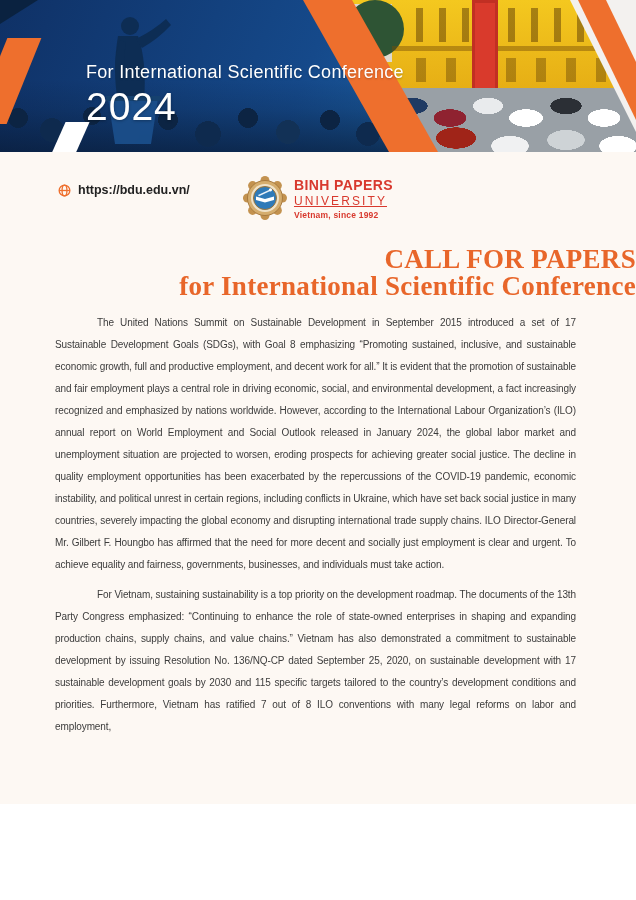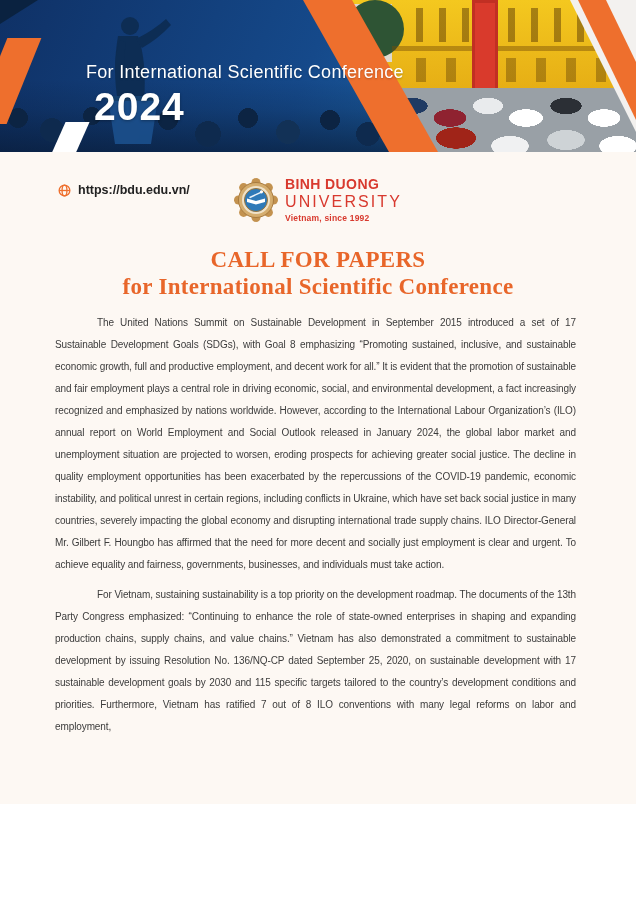--- a/index.html
+++ b/index.html
@@ -65,34 +65,34 @@
   
   .band-main{position:absolute;inset:0;clip-path:polygon(303px 0,352px 0,438px 152px,389px 152px);background:var(--orange);}
   .corner-navy{position:absolute;inset:0;clip-path:polygon(0 0,38px 0,0 24px);background:var(--navy);}
   .stripe-left{position:absolute;left:-10px;top:38px;width:34px;height:86px;transform:skewX(-22deg);background:var(--orange);}
   .stripe-white-bl{position:absolute;left:58px;top:122px;width:24px;height:34px;transform:skewX(-24deg);background:#ffffff;}
   .wedge-tr{position:absolute;inset:0;clip-path:polygon(570px 0,636px 0,636px 132px);background:#f3f1ef;}
   .stripe-tr{position:absolute;inset:0;clip-path:polygon(578px 0,606px 0,636px 62px,636px 120px);background:var(--orange);}
 
   .hero-text{position:absolute;left:86px;top:62px;color:#ffffff;}
   .hero-eyebrow{font-size:18px;font-weight:500;letter-spacing:.3px;text-shadow:0 1px 2px rgba(0,0,0,.25);}
-  .hero-year{font-size:39px;font-weight:700;letter-spacing:1px;margin-top:2px;text-shadow:0 1px 3px rgba(0,0,0,.3);margin-left:8px;}
+  .hero-year{font-size:39px;font-weight:400;letter-spacing:1px;margin-top:2px;text-shadow:0 1px 3px rgba(0,0,0,.3);}
 
   
   .info-row{position:relative;height:58px;margin-top:24px;}
   .contact{position:absolute;left:58px;top:4px;}
   .contact-line{display:flex;align-items:center;gap:7px;height:20px;font-size:12.5px;font-weight:600;color:#222222;}
   .contact-line svg{flex:0 0 auto;}
   .logo{position:absolute;left:50%;transform:translateX(-50%);top:0;display:flex;align-items:center;gap:7px;}
   .logo-l1{font-size:14px;font-weight:800;color:var(--logo-red);letter-spacing:.4px;}
-  .logo-l2{font-size:16px;font-weight:400;color:var(--logo-red);letter-spacing:2.1px;margin-top:1px;}
+  .logo-l2{font-size:12px;font-weight:400;color:var(--logo-red);letter-spacing:2.1px;margin-top:1px;text-decoration:underline;}
   .logo-l3{font-size:8.5px;font-weight:600;color:var(--logo-red);margin-top:2px;letter-spacing:.2px;}
 
   
-  .cfp{margin-top:12px;text-align:center;font-family:"Liberation Serif",serif;font-weight:700;color:var(--orange-deep);font-size:23px;line-height:27px;letter-spacing:.3px;}
+  .cfp{margin-top:12px;text-align:right;font-family:"Liberation Serif",serif;font-weight:700;color:var(--orange-deep);font-size:27px;line-height:27px;letter-spacing:.3px;}
   .topic{margin-top:8px;text-align:center;color:var(--topic-blue);font-weight:700;font-size:18.5px;line-height:26px;letter-spacing:-0.2px;}
   .topic .q{font-size:27px;line-height:0;position:relative;top:4px;padding:0 2px;}
 
   
   .doc-body{padding:12px 60px 0 55px;}
   .salutation{font-size:13.5px;font-weight:700;color:#1d1d1d;text-indent:42px;margin-bottom:6px;}
   .para{font-size:10px;line-height:22px;color:var(--ink);text-align:justify;text-indent:42px;letter-spacing:-0.1px;margin-bottom:8px;}
 </style>
 </head>
 <body>
@@ -165,21 +165,21 @@
         <circle cx="22" cy="22" r="17.5" fill="#d5ad6e" stroke="#a87a3e" stroke-width="1"></circle>
         <circle cx="22" cy="22" r="14" fill="#f0e2c8"></circle>
         <circle cx="22" cy="22" r="11.5" fill="#2f7ab8" stroke="#9c7437" stroke-width="1"></circle>
         <g fill="#ffffff">
           <path d="M13,24 L22,26.5 L31,24 L31,20.5 L22,23 L13,20.5 Z"></path>
           <path d="M15,19 L27,13.5 L27.8,14.8 L16,20.2 Z" opacity=".9"></path>
           <circle cx="27.5" cy="13.8" r="1.6"></circle>
         </g>
       </svg>
       <div class="logo-text">
-        <div class="logo-l1">BINH DUONG</div>
+        <div class="logo-l1">BINH PAPERS</div>
         <div class="logo-l2">UNIVERSITY</div>
         <div class="logo-l3">Vietnam, since 1992</div>
       </div>
     </div>
   </section>
 
   <h1 class="cfp">
     <div>CALL FOR PAPERS</div>
     <div>for International Scientific Conference</div>
   </h1>

